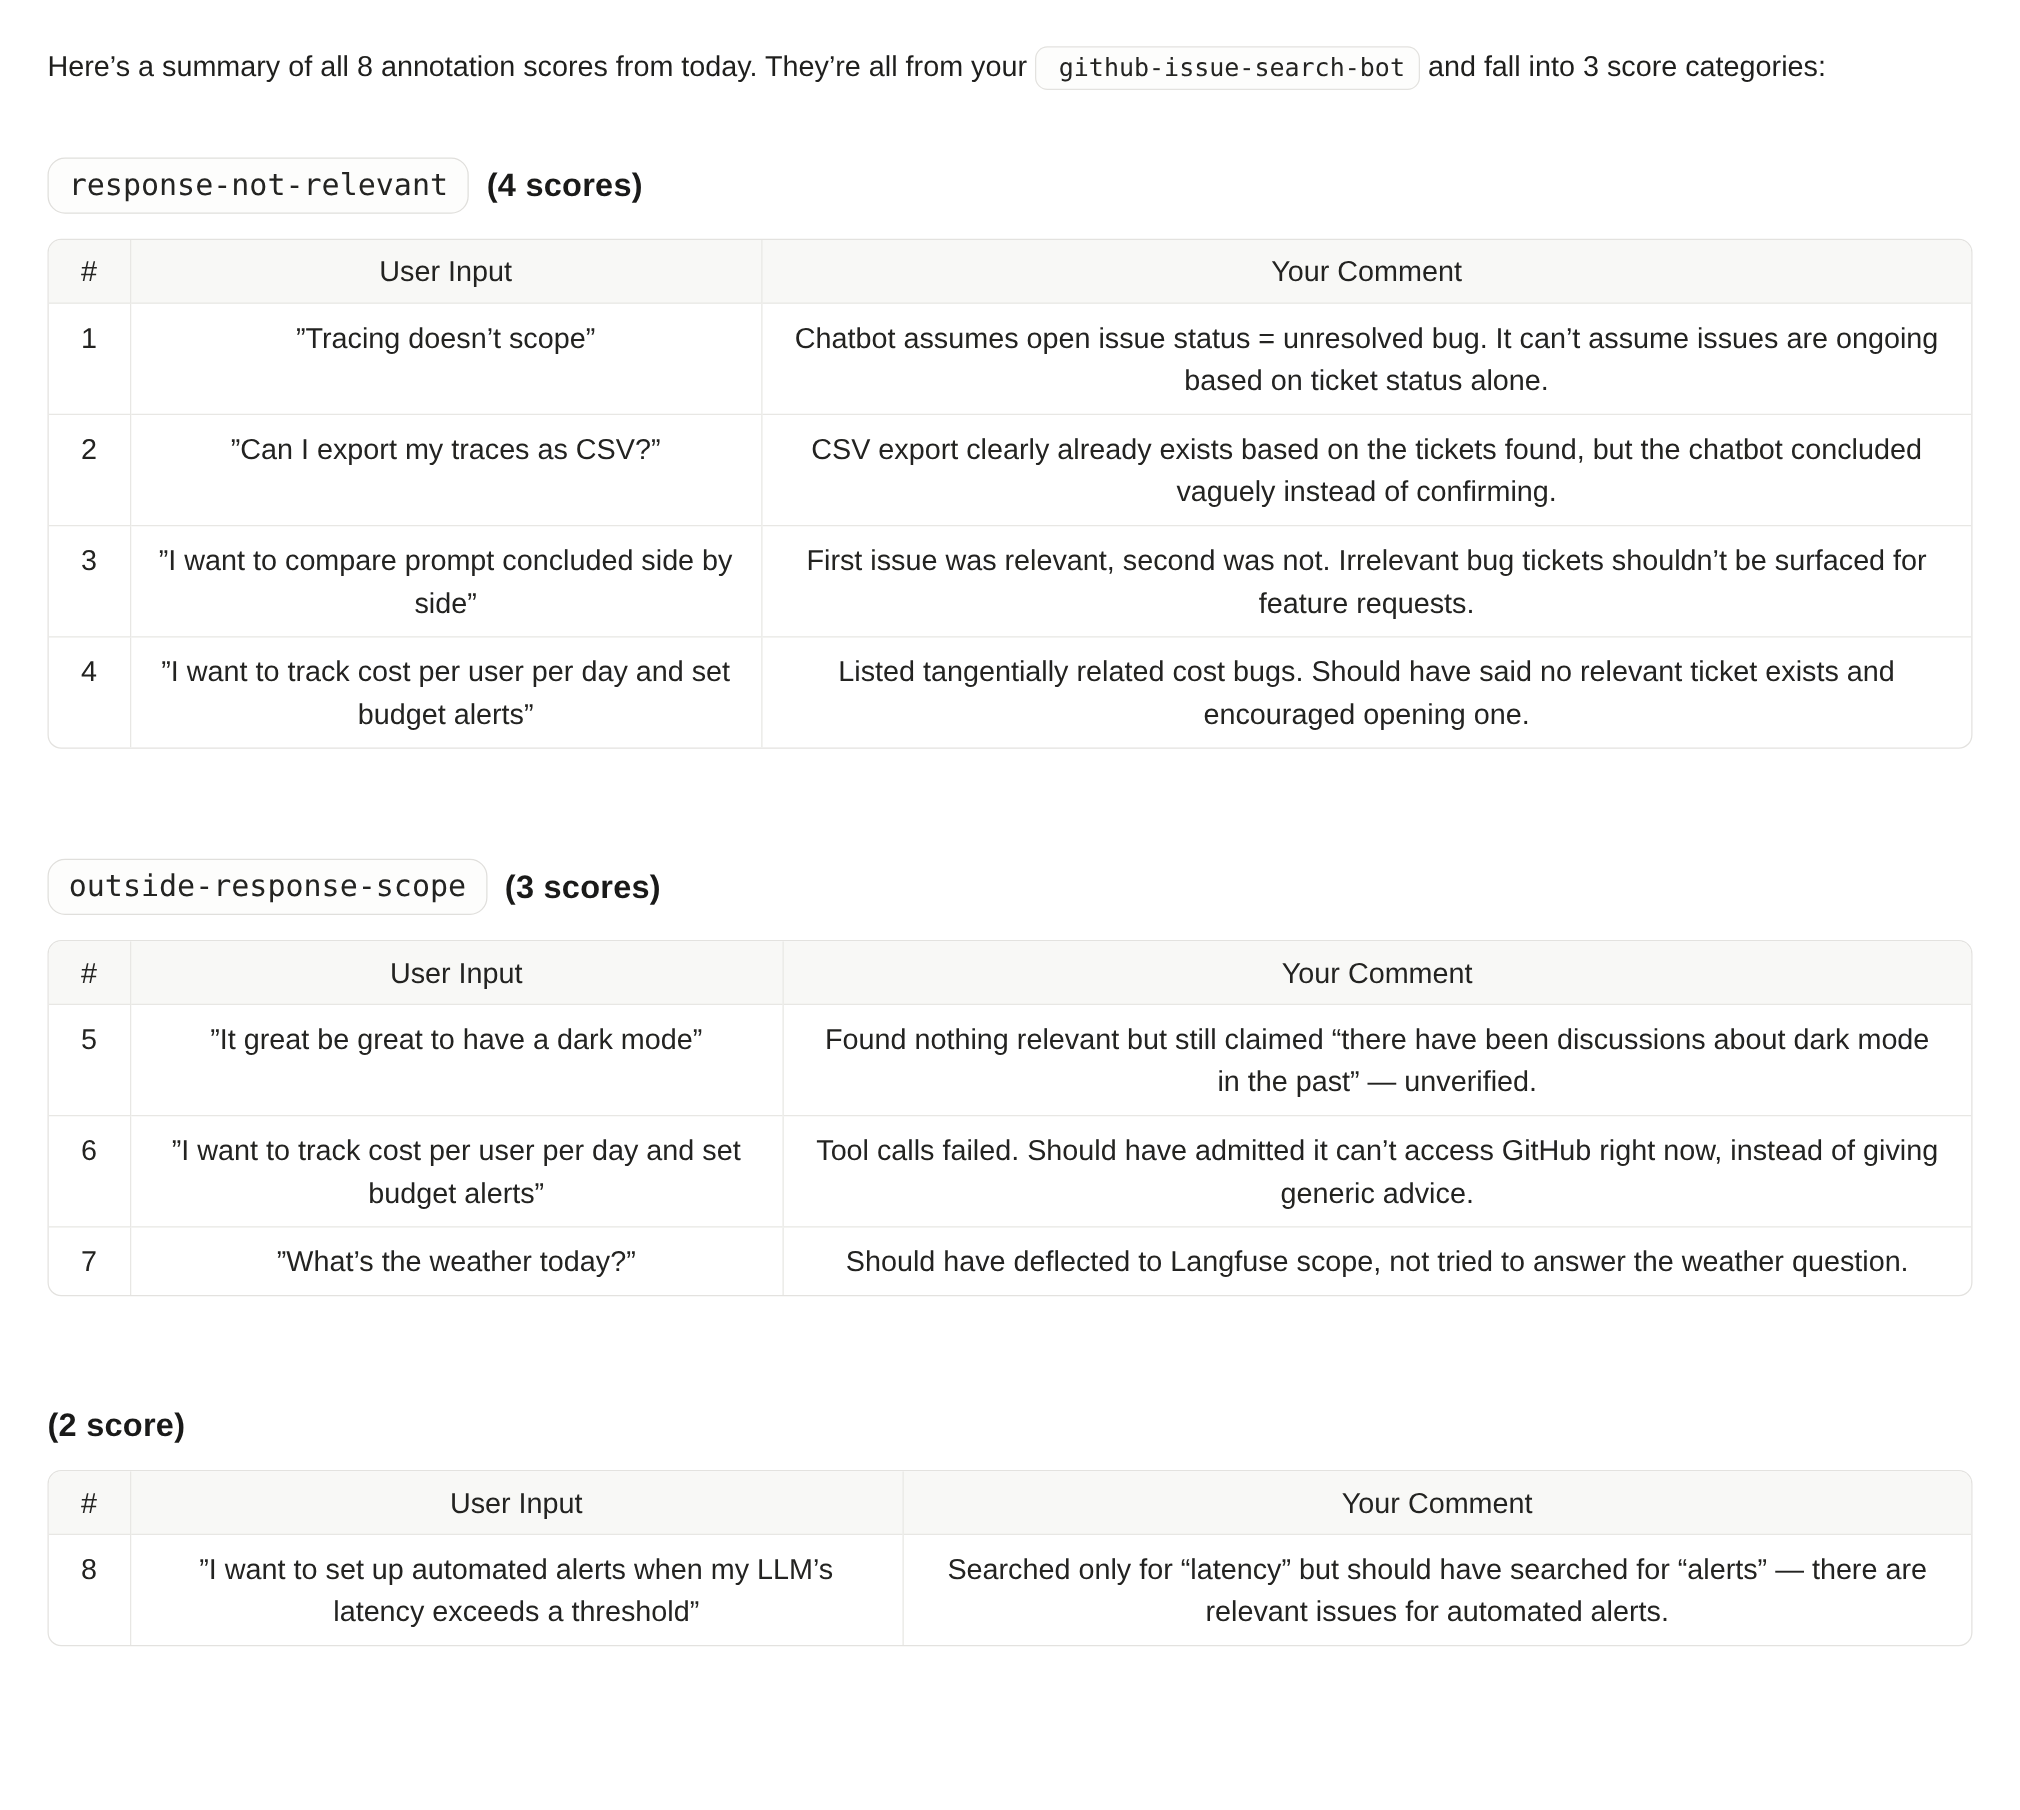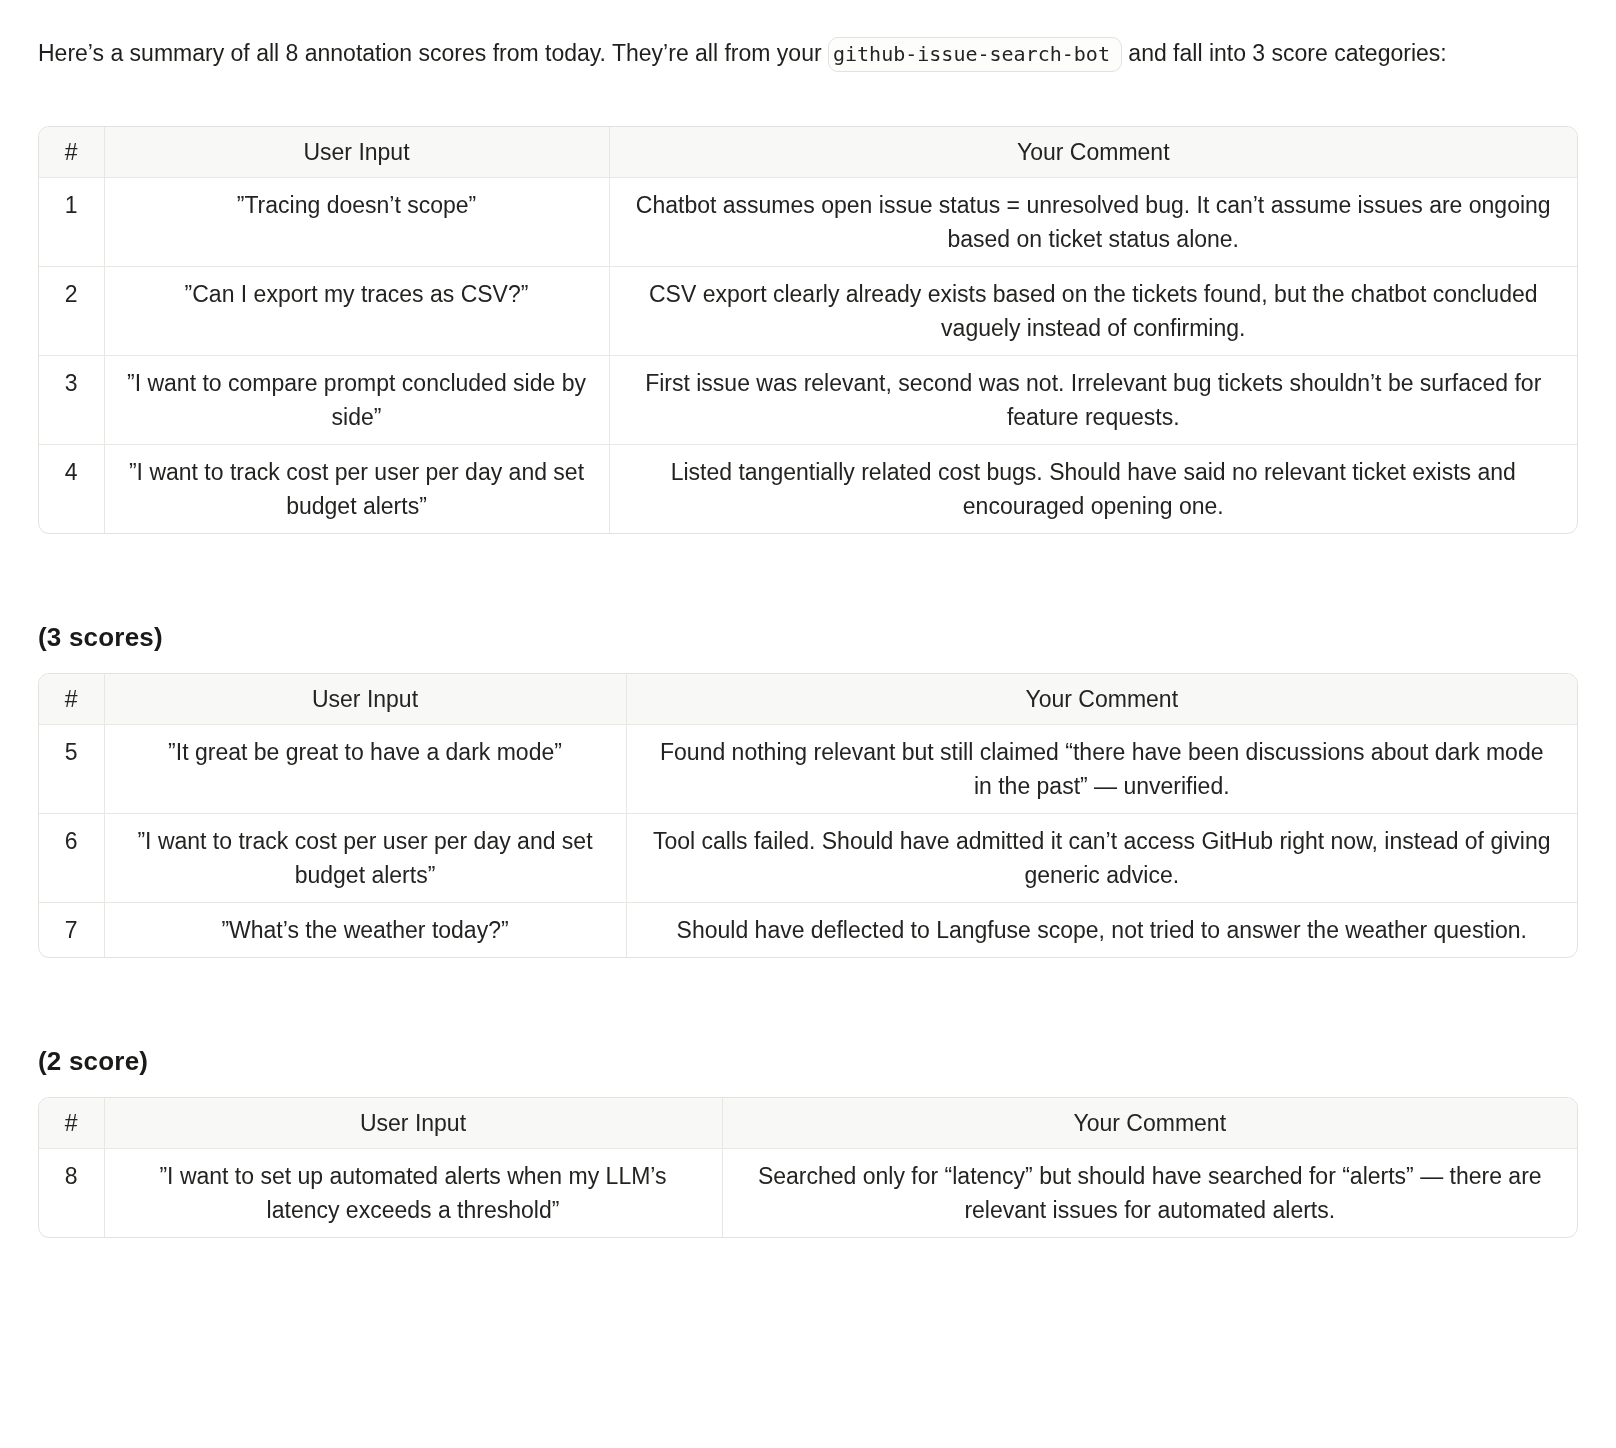--- a/index.html
+++ b/index.html
@@ -22,21 +22,21 @@
     line-height: 47px;
     color: #1f1f1d;
     max-width: 1540px;
   }
   .inline-code {
     font-family: "DejaVu Sans Mono", monospace;
     font-size: 20px;
     background: #fdfdfc;
     border: 1.5px solid #e3e2df;
     border-radius: 10px;
-    padding: 4px 11px 5px 4px;
+    padding: 4px 11px 5px 18px;
     white-space: nowrap;
     color: #242422;
   }
   
   .score-section { margin-top: 88px; }
   .score-section.s0 { margin-top: 48px; }
   .section-heading {
     display: flex;
     align-items: center;
     gap: 14px;
@@ -104,20 +104,24 @@
 <body>
 
 <main>
   <p class="intro">
     <span>Here’s a summary of all 8 annotation scores from today. They’re all from your</span>
     <code class="inline-code">github-issue-search-bot</code>
     <span>and fall into 3 score categories:</span>
   </p>
   <div id="sections">
   <section class="score-section s0">
+    <h3 class="section-heading">
+      <code class="category-chip">response-not-relevant</code>
+      <span class="count">(4 scores)</span>
+    </h3>
     <div class="table-wrap">
       <table>
         <colgroup>
               <col class="c-num">
               <col class="c-input">
               <col class="c-comment">
             </colgroup>
         <thead>
           <tr>
             <th>#</th>
@@ -149,20 +153,21 @@
     <td>”I want to track cost per user per day and set budget alerts”</td>
     <td>Listed tangentially related cost bugs. Should have said no relevant ticket exists and encouraged opening one.</td>
   </tr>
 </tbody>
       </table>
     </div>
   </section>
 
   <section class="score-section s1">
     <h3 class="section-heading">
+      <code class="category-chip">outside-response-scope</code>
       <span class="count">(3 scores)</span>
     </h3>
     <div class="table-wrap">
       <table>
         <colgroup>
               <col class="c-num">
               <col class="c-input">
               <col class="c-comment">
             </colgroup>
         <thead>

